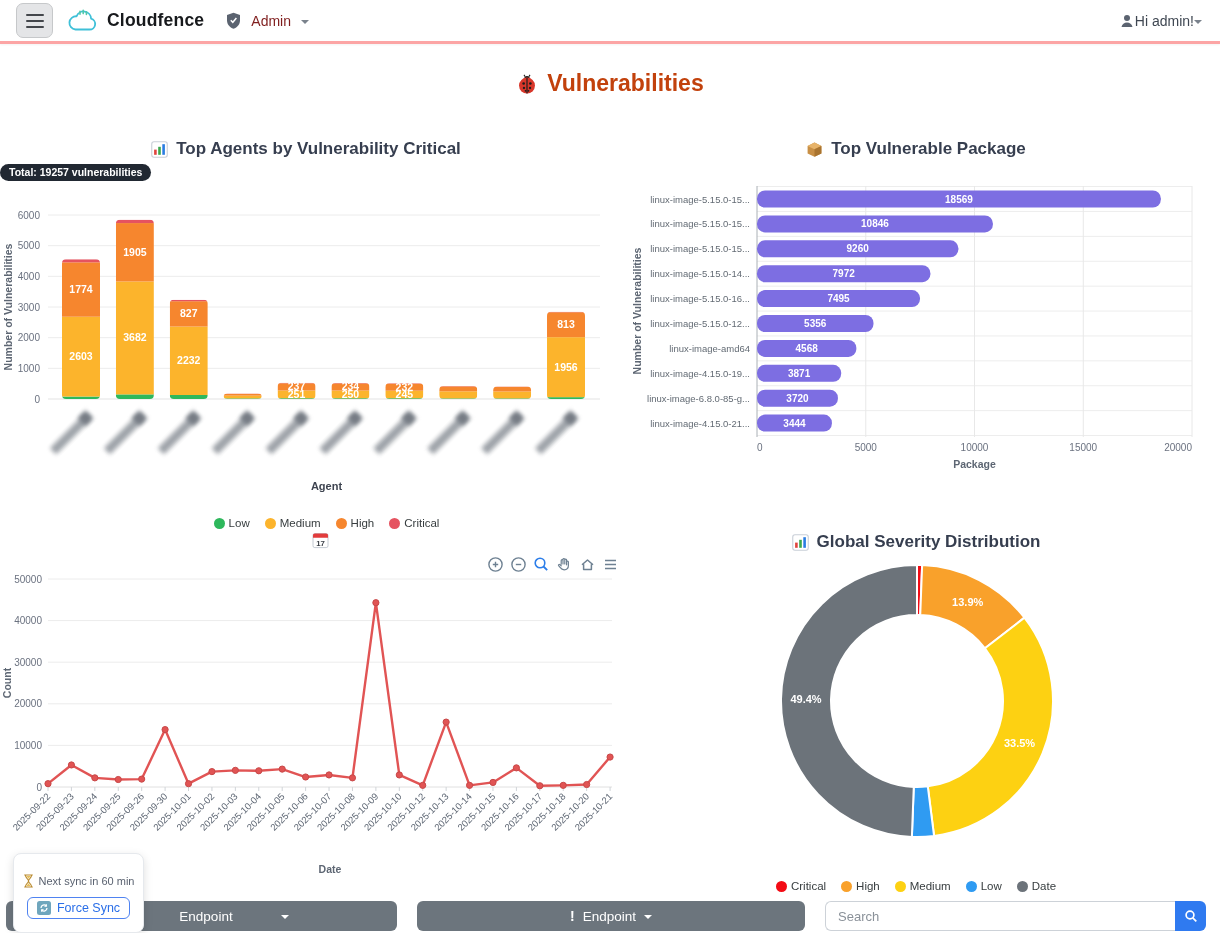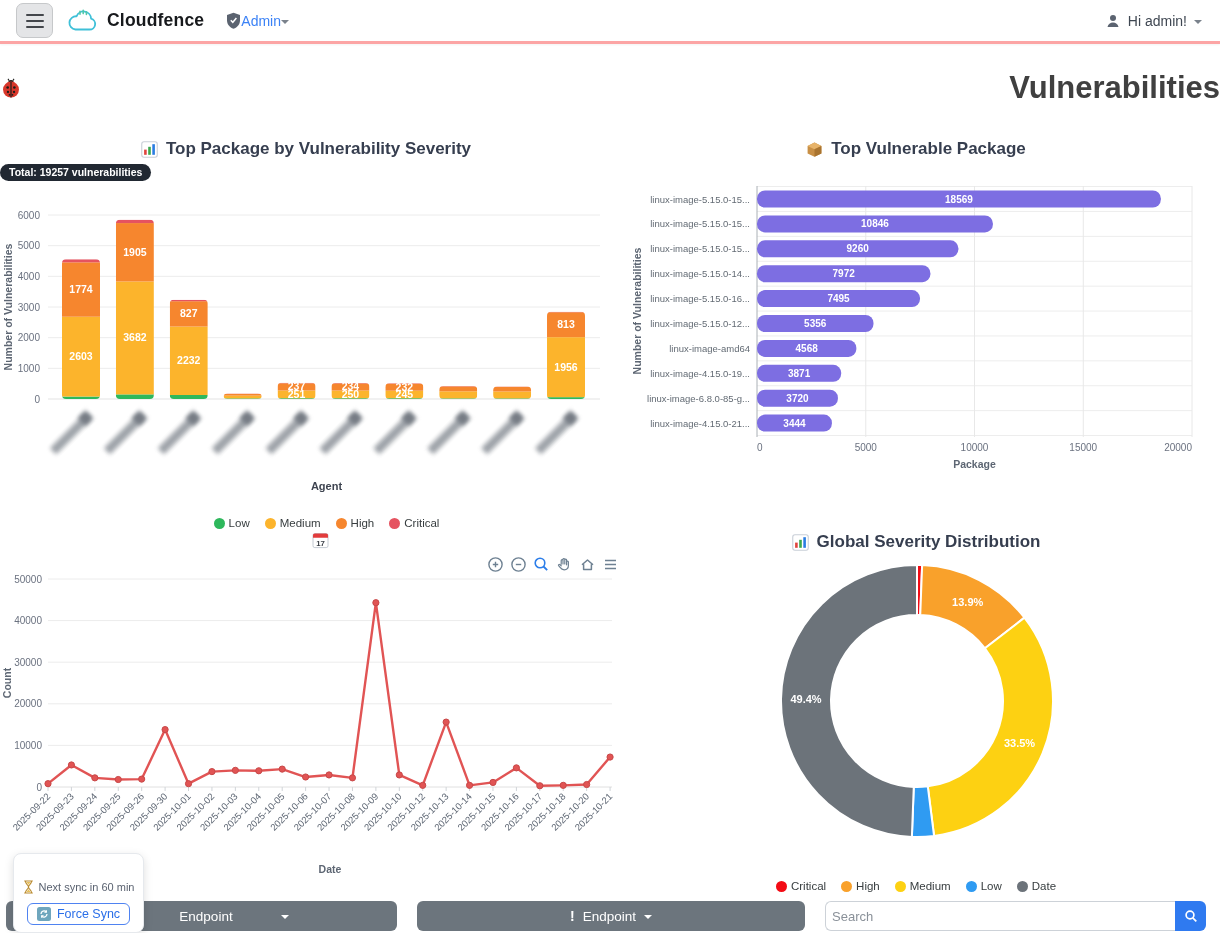--- a/index.html
+++ b/index.html
@@ -2,25 +2,25 @@
 <html><head>
 <meta charset="utf-8">
 <style>
   html,body{margin:0;padding:0;background:#fff;}
   .app{position:relative;width:1220px;height:933px;background:#fff;font-family:"Liberation Sans",sans-serif;overflow:hidden;}
   
   .navbar{position:absolute;top:0;left:0;right:0;height:44px;background:#fff;border-bottom:3px solid #fca5a5;box-shadow:0 1px 2px rgba(0,0,0,.05);display:flex;align-items:center;padding:0 16px;box-sizing:border-box;z-index:4;}
   .burger{width:37px;height:35px;border:1px solid #c6c8ca;background:#e4e5e7;border-radius:7px;display:flex;align-items:center;justify-content:center;cursor:pointer;padding:0;}
   .brand-wrap{display:flex;align-items:center;gap:9px;margin-left:15px;}
   .brand{font-size:17.5px;font-weight:700;color:#17191c;letter-spacing:.2px;}
-  .admin-menu{display:flex;align-items:center;gap:0;margin-left:22px;color:#3b82f6;font-size:14px;cursor:pointer;}
-  .user-menu{margin-left:auto;display:flex;align-items:center;gap:7px;color:#3f4752;font-size:14px;cursor:pointer;padding-right:2px;}
+  .admin-menu{display:flex;align-items:center;gap:10px;margin-left:22px;color:#7f1d1d;font-size:14px;cursor:pointer;}
+  .user-menu{margin-left:auto;display:flex;align-items:center;color:#3f4752;font-size:14px;cursor:pointer;padding-right:2px;}
   .caret{width:0;height:0;border-left:4px solid transparent;border-right:4px solid transparent;border-top:4.5px solid #7a828c;margin-top:2px;}
   
-  .page-title{position:absolute;top:70px;left:0;width:100%;display:flex;justify-content:space-between;align-items:center;gap:9px;font-size:31px;font-weight:700;color:#404040;margin:0;}
+  .page-title{position:absolute;top:70px;left:0;width:100%;display:flex;justify-content:center;align-items:center;gap:9px;font-size:23px;font-weight:700;color:#c2410c;margin:0;}
   .chart-title{position:absolute;display:flex;justify-content:center;align-items:center;gap:8px;font-size:17px;font-weight:700;color:#363e4f;margin:0;}
   #agents-title{left:0;top:139px;width:612px;}
   #packages-title{left:612px;top:139px;width:608px;}
   #daily-title{left:0;top:532px;width:640px;}
   #donut-title{left:612px;top:532px;width:608px;}
   .badge-wrap{position:absolute;left:0;top:162px;width:612px;text-align:left;}
   .total-badge{display:inline-block;background:#212832;color:#fff;font-size:10.5px;font-weight:700;padding:2.5px 9px;border-radius:9px;}
   
   svg.chart{position:absolute;}
   #svg-agents{left:0;top:188px;}
@@ -30,31 +30,31 @@
   svg text{font-family:"Liberation Sans",sans-serif;}
   .xaxis-title{position:absolute;left:4px;top:480px;width:645px;text-align:center;font-size:11px;font-weight:700;color:#3e4450;}
   .legend-row{position:absolute;display:flex;justify-content:center;align-items:center;gap:15px;font-size:11.5px;color:#373d3f;}
   #legend-agents{left:4px;top:493px;width:645px;}
   #legend-donut{left:612px;top:856px;width:608px;}
   .legend-item{display:flex;align-items:center;gap:4px;margin-top:24px;}
   .legend-dot{width:11px;height:11px;border-radius:50%;}
   .apex-toolbar{position:absolute;left:486px;top:555px;display:flex;align-items:center;gap:5px;z-index:3;}
   .tbtn{width:18px;height:18px;display:flex;align-items:center;justify-content:center;cursor:pointer;}
   
-  .sync-pop{position:absolute;left:13px;top:853px;width:131px;height:80px;background:#fff;border:1px solid #e6e9ed;border-radius:8px;box-shadow:0 3px 10px rgba(0,0,0,.13);z-index:6;display:flex;flex-direction:column;align-items:center;gap:9px;padding-top:26px;box-sizing:border-box;}
+  .sync-pop{position:absolute;left:13px;top:853px;width:131px;height:80px;background:#fff;border:1px solid #e6e9ed;border-radius:8px;box-shadow:0 3px 10px rgba(0,0,0,.13);z-index:6;display:flex;flex-direction:column;align-items:center;gap:9px;padding-top:20px;box-sizing:border-box;}
   .sync-row{display:flex;align-items:center;gap:5px;color:#5a6270;font-size:11px;}
   .force-sync{display:flex;align-items:center;gap:6px;background:#fff;border:1px solid #4f83f1;border-radius:6px;color:#2b6fe8;font-size:12.5px;padding:3px 9px;cursor:pointer;font-family:inherit;}
   
   .dd{position:absolute;top:901px;height:30px;background:#6c757d;border-radius:6px;display:flex;align-items:center;justify-content:center;gap:8px;color:#fff;font-size:13.5px;cursor:pointer;z-index:2;}
   .dd .caret{border-top-color:#fff;}
   #dd-endpoint{left:6px;width:391px;gap:48px;}
   #dd-severity{left:417px;width:388px;}
   .excl{font-weight:700;font-size:14px;color:#fff;line-height:1;}
   .search-group{position:absolute;left:825px;top:901px;width:381px;height:30px;display:flex;z-index:2;}
-  .search-input{flex:1;border:1px solid #cdd2d8;border-right:none;border-radius:6px 0 0 6px;padding:0 6px;font-size:13px;font-family:inherit;color:#333;outline:none;box-sizing:border-box;}
+  .search-input{flex:1;border:1px solid #cdd2d8;border-right:none;border-radius:6px 0 0 6px;padding:0 12px;font-size:13px;font-family:inherit;color:#333;outline:none;box-sizing:border-box;}
   .search-input::placeholder{color:#8a9199;}
   .search-btn{width:31px;border:none;background:#2f7af0;border-radius:0 6px 6px 0;display:flex;align-items:center;justify-content:center;cursor:pointer;}
 </style>
 </head>
 <body>
 
 <div class="app">
 
   <header class="navbar">
     <button class="burger">
@@ -105,21 +105,21 @@
     <span>Vulnerabilities</span>
   </h1>
 
   <h2 class="chart-title" id="agents-title">
     <svg width="17" height="17" viewBox="0 0 17 17">
       <rect x=".75" y=".75" width="15.5" height="15.5" rx="2.2" fill="#fff" stroke="#c9cfd8" stroke-width="1.1"></rect>
       <rect x="3.1" y="8.6" width="2.6" height="5.2" fill="#e0453e"></rect>
         <rect x="7.2" y="5.8" width="2.6" height="8" fill="#3ba84b"></rect>
         <rect x="11.3" y="3.2" width="2.6" height="10.6" fill="#2a7de1"></rect>
     </svg>
-    <span>Top Package by Vulnerability Severity</span>
+    <span>Top Agents by Vulnerability Critical</span>
   </h2>
   <div class="badge-wrap">
     <span class="total-badge">Total: 19257 vulnerabilities</span>
   </div>
   <svg class="chart" id="svg-agents" width="620" height="274" viewBox="0 0 620 274">
       <defs>
         <filter id="blurF" x="-40%" y="-40%" width="180%" height="180%">
           <feGaussianBlur stdDeviation="2.1"></feGaussianBlur>
         </filter>
         <clipPath id="bc0">

